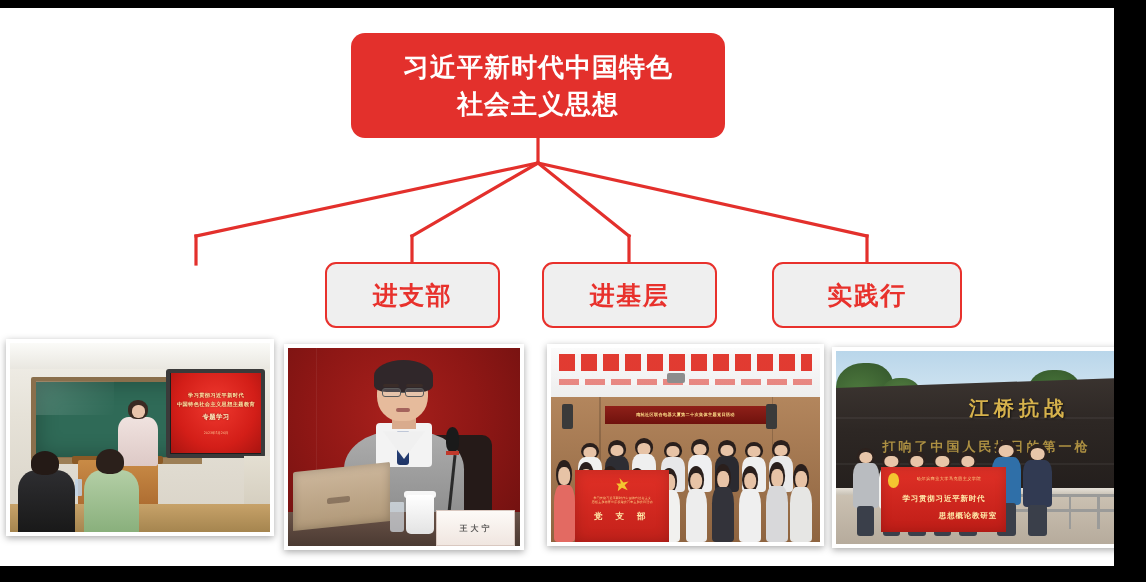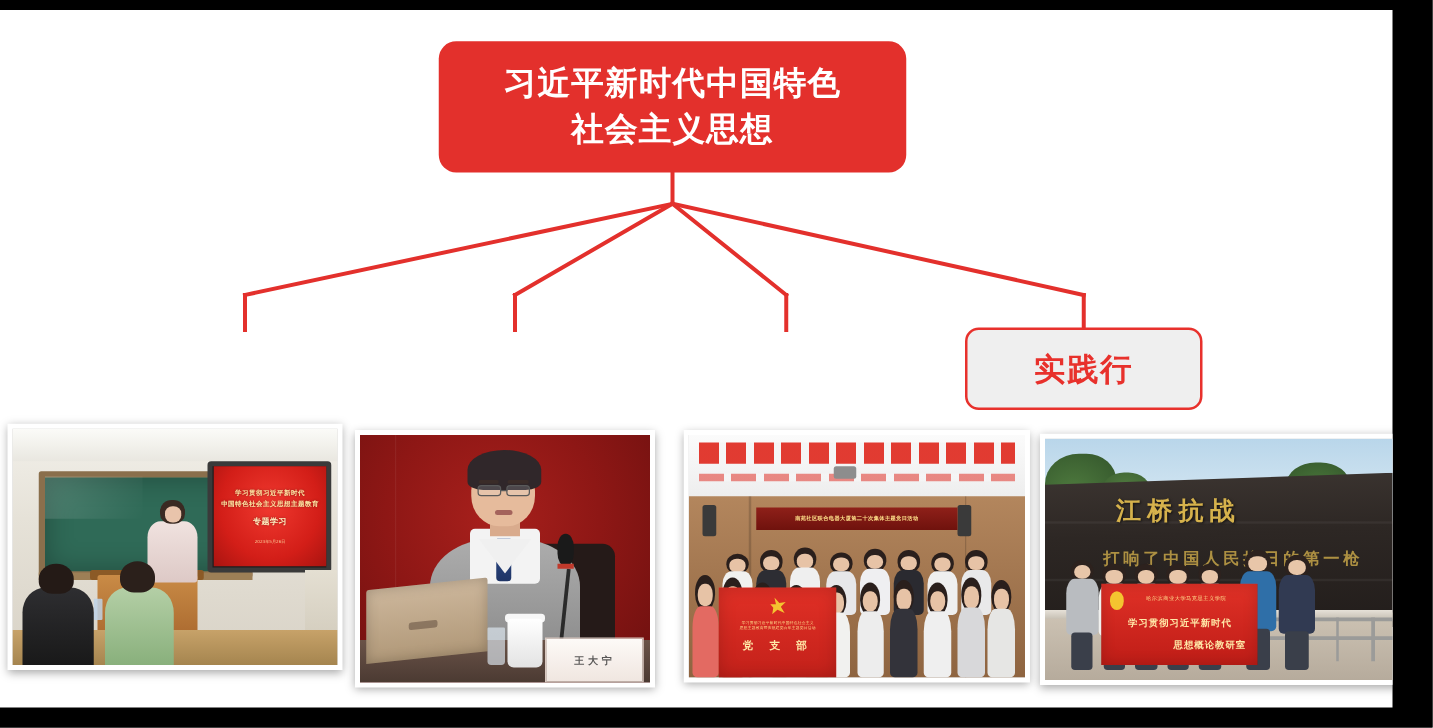--- a/index.html
+++ b/index.html
@@ -266,21 +266,21 @@
                  border-radius:46%; }
   .p4-tree3    { left:68%; top:10%; width:18%; height:20%;
                  background: radial-gradient(ellipse at 50% 60%, #4b7a3c, #34562b);
                  border-radius:46%; }
   .p4-monument { left:0; top:14%; width:100%; height:64%;
                  background: linear-gradient(178deg, #3c3531 0%, #2d2724 40%, #221d1b 100%);
                  clip-path: polygon(0 8%, 100% 0, 100% 100%, 0 100%); }
   .p4-mon-seam1{ left:0; top:34%; width:100%; height:1.3%; background: rgba(255,255,255,.05); }
   .p4-mon-seam2{ left:0; top:58%; width:100%; height:1.3%; background: rgba(255,255,255,.05); }
   .p4-title    { left:20%; top:22%; width:62%; height:16%;
-                 display:flex; align-items:center; justify-content:flex-start; }
+                 display:flex; align-items:center; justify-content:flex-end; }
   .p4-title-t  { color:#d6b24c; font-size:20px; font-weight:bold; letter-spacing:5px;
                  white-space:nowrap; text-shadow: 1px 1px 2px rgba(0,0,0,.6); }
   .p4-sub      { left:9%; top:44%; width:88%; height:11%;
                  display:flex; align-items:center; justify-content:center; }
   .p4-sub-t    { color:#b99a45; font-size:13px; font-weight:bold; letter-spacing:3px;
                  white-space:nowrap; opacity:.92; }
   .p4-ground   { left:0; top:72%; width:100%; height:28%;
                  background: linear-gradient(#cdc3b4, #b6ab9c); }
   .p4-step     { left:0; top:71%; width:100%; height:3.5%;
                  background: linear-gradient(#e6e1d8, #c8c1b5); }
@@ -331,20 +331,26 @@
       <line x1="538" y1="155" x2="629" y2="228"></line>
       <line x1="538" y1="155" x2="867" y2="228"></line>
 
       <line x1="196" y1="228" x2="196" y2="256"></line>
       <line x1="412" y1="228" x2="412" y2="256"></line>
       <line x1="629" y1="228" x2="629" y2="256"></line>
       <line x1="867" y1="228" x2="867" y2="256"></line>
     </g>
   </svg>
 
+  <div class="leaf-node leaf-1">
+    <span class="leaf-label">进支部</span>
+  </div>
+  <div class="leaf-node leaf-2">
+    <span class="leaf-label">进基层</span>
+  </div>
   <div class="leaf-node leaf-3">
     <span class="leaf-label">实践行</span>
   </div>
 
   <div class="photo-frame ph-0">
     <div class="photo-inner">
       <div class="layer p1-wall"></div>
       <div class="layer p1-ceil"></div>
       <div class="layer p1-board"></div>
       <div class="layer p1-boardsheen"></div>

